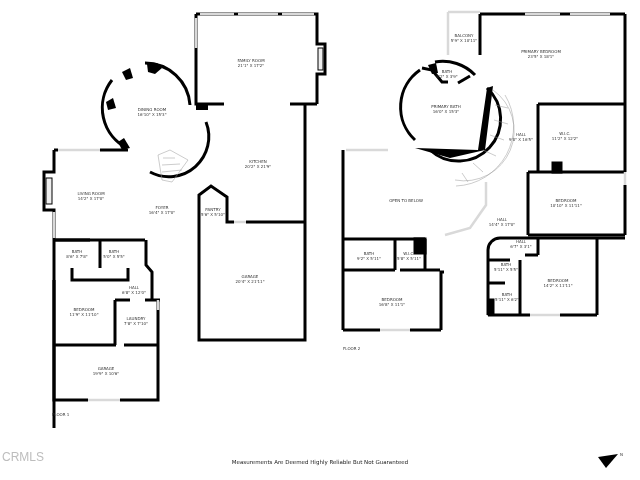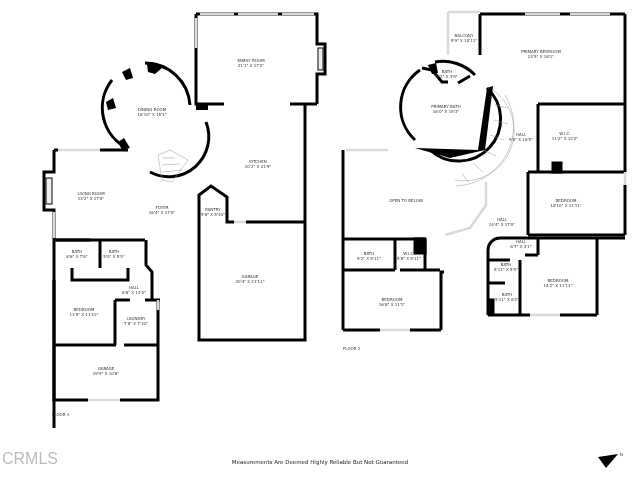--- a/index.html
+++ b/index.html
@@ -1,21 +1,21 @@
 <!DOCTYPE html>
 <html><head>
 <meta charset="utf-8">
 <style>
   html, body { margin:0; padding:0; background:#ffffff; }
   body { width:640px; height:480px; position:relative; overflow:hidden; font-family:"DejaVu Sans", sans-serif; }
   svg.plan { position:absolute; left:0; top:0; }
   .lbl { position:absolute; text-align:center; color:#333; font-size:4px; line-height:5px; white-space:nowrap; transform:translate(-50%,-50%); font-family:"DejaVu Sans", sans-serif; }
   .lbl span { display:block; }
   .floor { position:absolute; font-size:4px; color:#333; font-family:"DejaVu Sans", sans-serif; }
-  .logo { position:absolute; left:2px; top:450px; font-size:16px; color:#bdbdbd; letter-spacing:0px; font-family:"Liberation Sans", sans-serif; font-weight:normal;text-align:right; }
+  .logo { position:absolute; left:2px; top:450px; font-size:12px; color:#bdbdbd; letter-spacing:0px; font-family:"Liberation Sans", sans-serif; font-weight:normal;text-align:right; }
   .disclaimer { position:absolute; left:0; width:640px; top:459px; text-align:center; font-size:5.5px; color:#222; font-family:"DejaVu Sans", sans-serif; }
   .compass { position:absolute; left:598px; top:452px; }
   .compass-n { position:absolute; left:620px; top:452px; font-size:4px; color:#333; }
 </style>
 </head>
 <body>
 
 <svg class="plan" width="640" height="480" viewBox="0 0 640 480">
   <g fill="none" stroke="#000" stroke-width="3">
 

